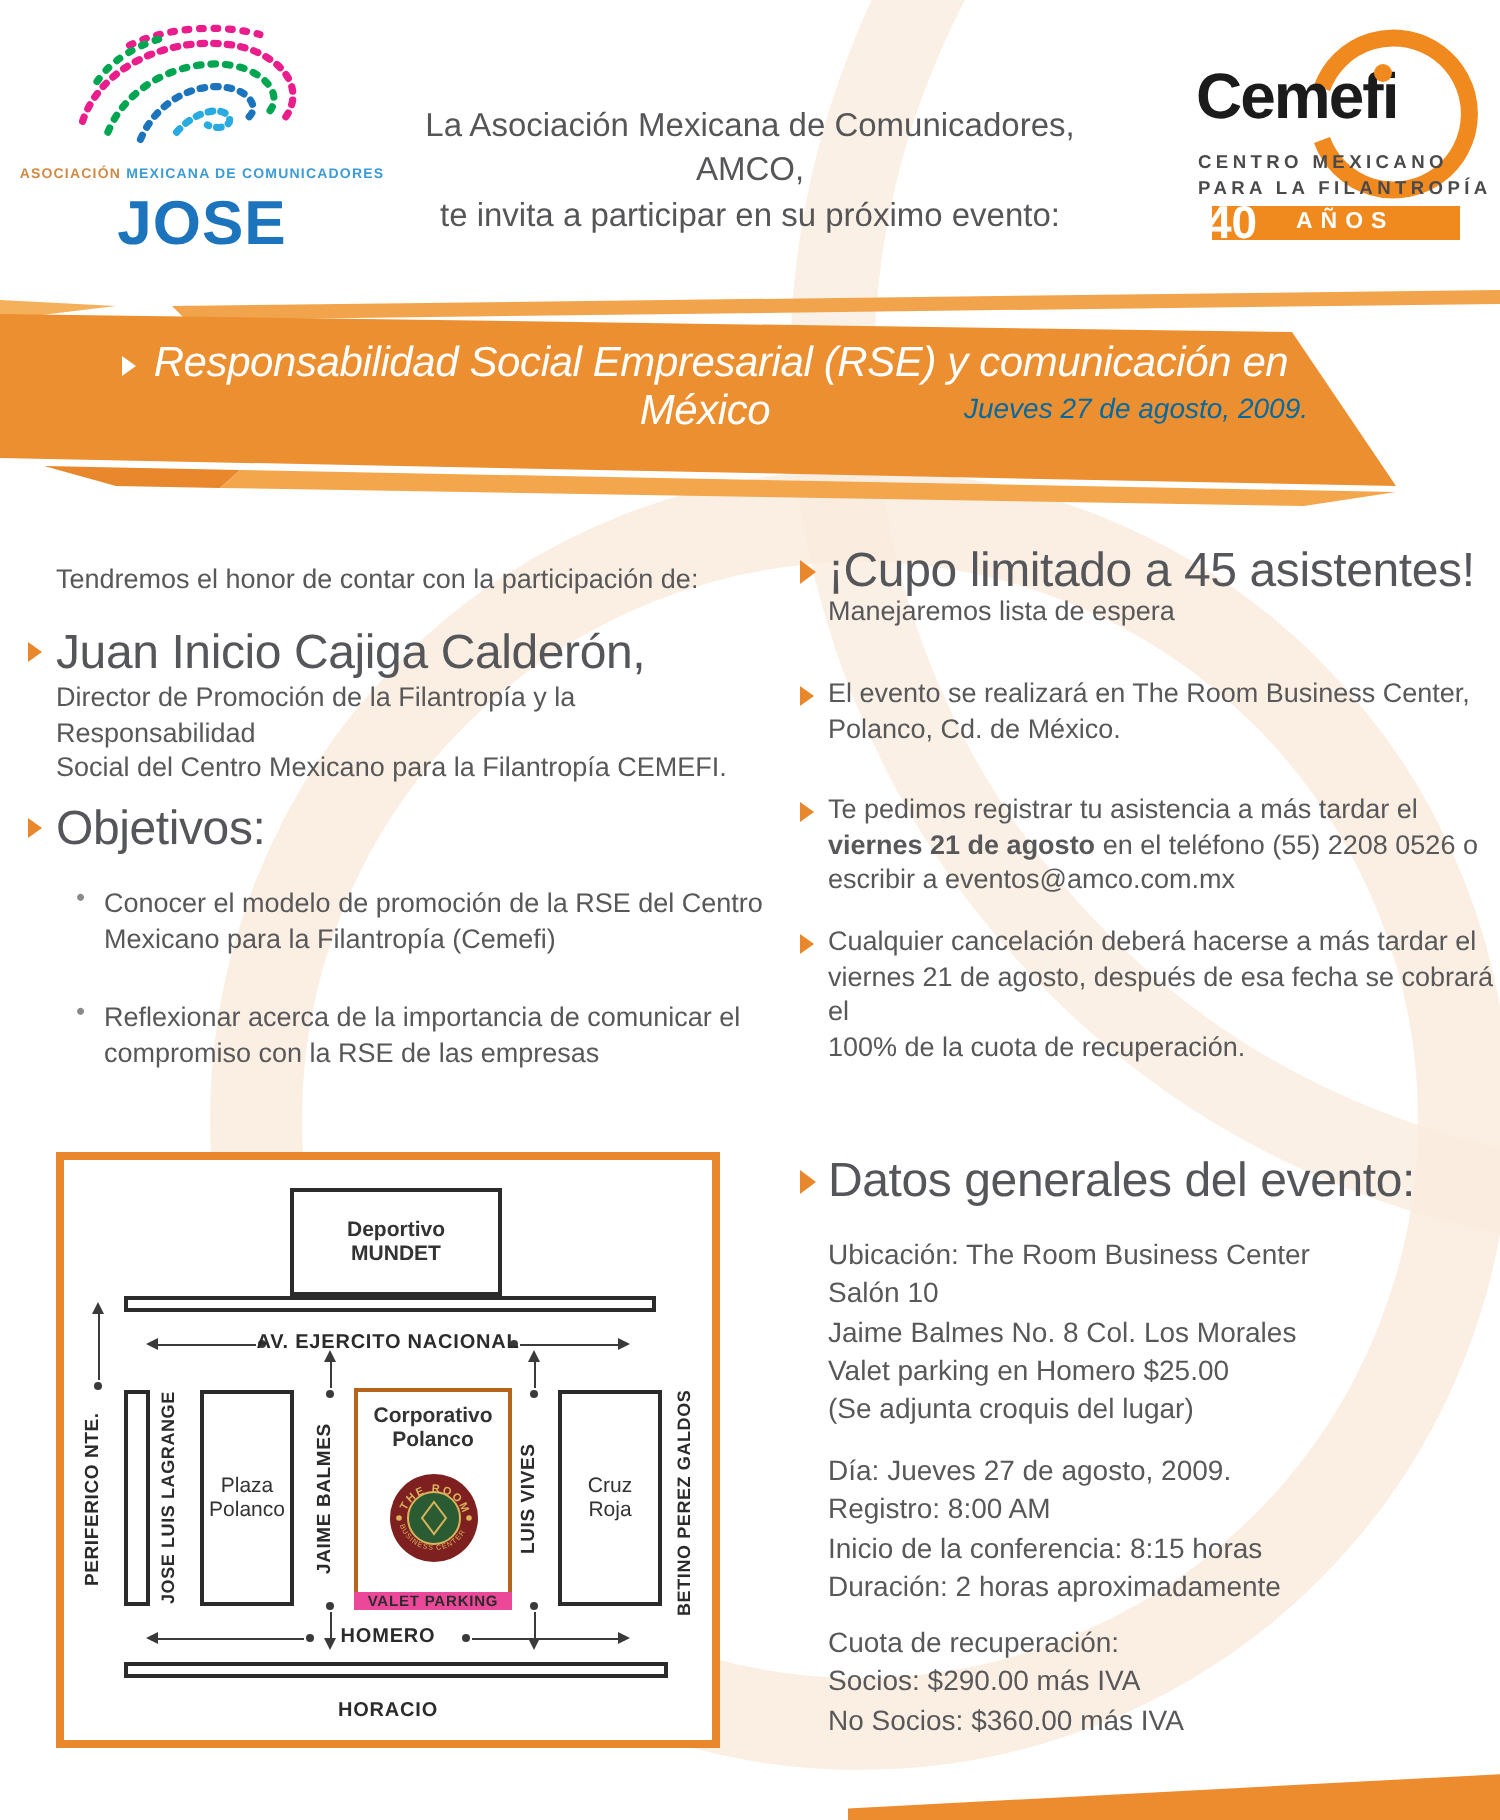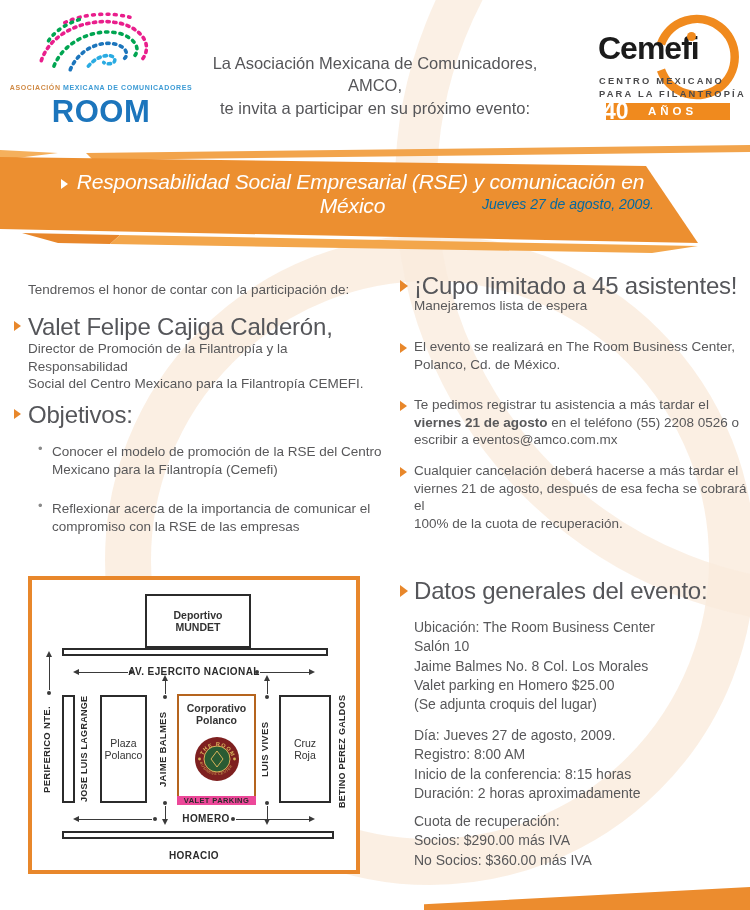--- a/index.html
+++ b/index.html
@@ -78,21 +78,21 @@
       <g fill="none" stroke-linecap="round" stroke-width="4">
         <path d="M14,56 C26,20 74,6 106,16 C128,24 136,40 126,54" stroke="#E91E8C" stroke-dasharray="2.5 5"></path>
         <path d="M28,62 C40,32 78,18 104,27 C119,33 124,44 116,52" stroke="#00A551" stroke-dasharray="2.5 5.5"></path>
         <path d="M46,66 C56,42 82,32 100,39 C109,43 111,51 104,55" stroke="#1C75BC" stroke-dasharray="2.5 5"></path>
         <path d="M66,62 C76,50 92,47 95,54 C97,59 88,61 83,58" stroke="#29ABE2" stroke-dasharray="2.5 4.5"></path>
         <path d="M40,14 C60,4 90,2 112,8" stroke="#E91E8C" stroke-dasharray="2 6"></path>
         <path d="M22,34 C30,22 44,14 58,10" stroke="#00A551" stroke-dasharray="2 6"></path>
       </g>
     </svg>
     <div class="amco-brand"><span style="color:#D08A45">ASOCIACIÓN </span><span style="color:#3D9BD5">MEXICANA DE COMUNICADORES</span></div>
-    <div class="amco-name">ROOM</div>
+    <div class="amco-name">JOSE</div>
   </div>
 
   <div class="invite">La Asociación Mexicana de Comunicadores, AMCO,
 te invita a participar en su próximo evento:</div>
 
   <div class="cemefi-block">
     <svg class="cemefi-arc" width="110" height="95" viewBox="0 0 110 95">
       <path d="M21,30 A38,38 0 1 1 21,56" fill="none" stroke="#F08A1E" stroke-width="8.5"></path>
     </svg>
     <div class="cemefi-name">Cemefi</div>
@@ -111,21 +111,21 @@
     <path d="M0,14 L646,23 L698,100 L0,86 Z" fill="#EC8F30"></path>
     <path d="M22,90 L120,92 L110,101 L58,100 Z" fill="#E8872B"></path>
     <path d="M120,92 L698,103 L652,110 L110,101 Z" fill="#F3A64B"></path>
   </svg>
   <div class="banner-title"><span class="wtri"></span><span>Responsabilidad Social Empresarial (RSE) y comunicación en México</span></div>
   <div class="banner-date">Jueves 27 de agosto, 2009.</div>
 
   <div class="txt body" style="left:28px; top:281px; width:350px;">Tendremos el honor de contar con la participación de:</div>
 
   <span class="tri" style="left:14px; top:321px;"></span>
-  <div class="txt h1" style="left:28px; top:313px; width:350px;">Valet Felipe Cajiga Calderón,</div>
+  <div class="txt h1" style="left:28px; top:313px; width:350px;">Juan Inicio Cajiga Calderón,</div>
   <div class="txt body" style="left:28px; top:340px; width:355px;">Director de Promoción de la Filantropía y la Responsabilidad
 Social del Centro Mexicano para la Filantropía CEMEFI.</div>
 
   <span class="tri" style="left:14px; top:409px;"></span>
   <div class="txt h1" style="left:28px; top:401px; width:200px;">Objetivos:</div>
 
   <span class="txt" style="left:38px; top:441px; color:#8a8a8a; font-size:13px;">•</span>
   <div class="txt body" style="left:52px; top:443px; width:330px;">Conocer el modelo de promoción de la RSE del Centro
 Mexicano para la Filantropía (Cemefi)</div>
   <span class="txt" style="left:38px; top:498px; color:#8a8a8a; font-size:13px;">•</span>
@@ -208,21 +208,21 @@
 
     <div class="arr v tu dd" style="left:235px; top:98px; height:16px;"></div>
     <div class="vtext" style="left:227px; top:115px; height:108px;">LUIS VIVES</div>
     <div class="arr v du td" style="left:235px; top:226px; height:16px;"></div>
 
     <div class="mbox center" style="left:247px; top:115px; width:52px; height:108px;">Cruz
 Roja</div>
     <div class="vtext" style="left:305px; top:95px; height:152px; font-size:9px;">BETINO PEREZ GALDOS</div>
 
     <div class="arr h tl dr" style="left:44px; top:239px; width:76px;"></div>
-    <div class="mlabel" style="left:12px; top:233px; width:324px; text-align:center;">HOMERO</div>
+    <div class="mlabel" style="left:0; top:233px; width:324px; text-align:center;">HOMERO</div>
     <div class="arr h dl tr" style="left:204px; top:239px; width:76px;"></div>
 
     <div class="median" style="left:30px; top:251px; width:272px; height:8px;"></div>
     <div class="mlabel" style="left:0; top:270px; width:324px; text-align:center;">HORACIO</div>
   </div>
 
   <div class="bottom-band"></div>
 
 </div>
 

